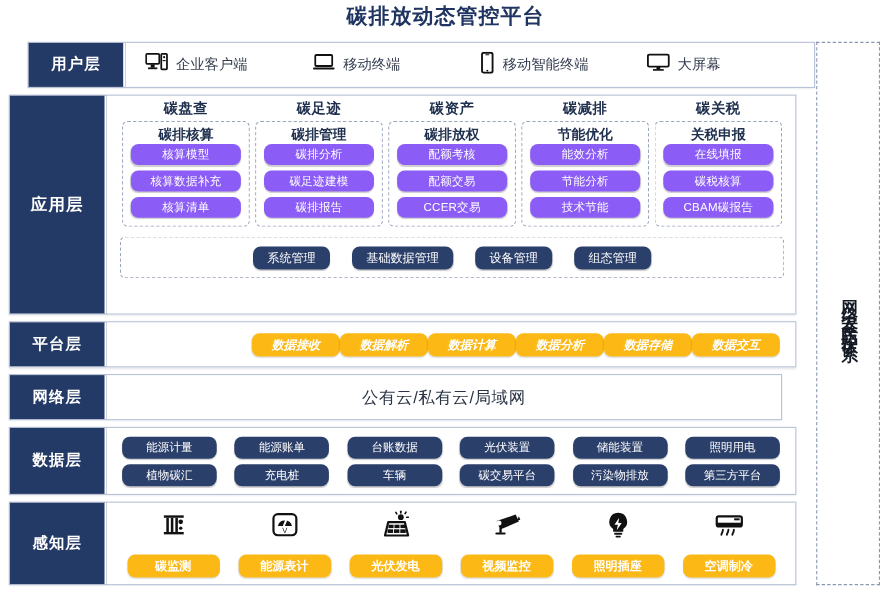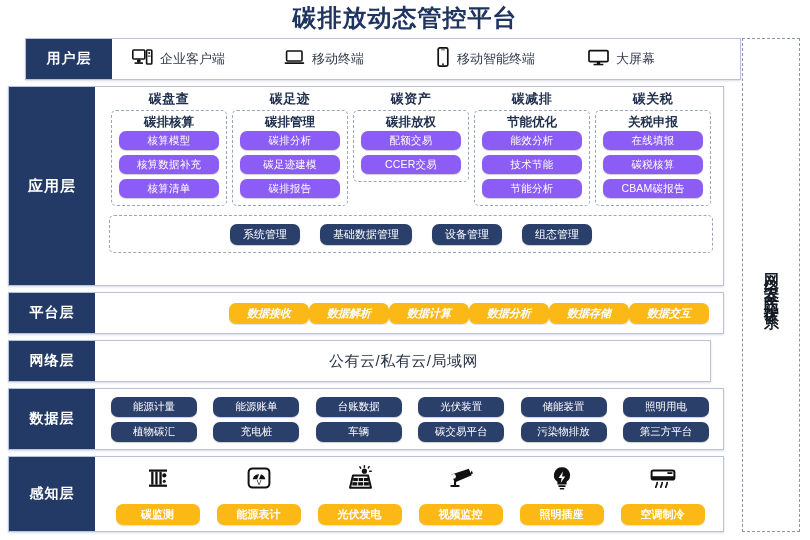--- a/index.html
+++ b/index.html
@@ -8,21 +8,21 @@
     background: #ffffff;
     font-family: "Liberation Sans", "DejaVu Sans", sans-serif;
     overflow: hidden;
   }
   #root { position: relative; width: 810px; height: 540px; }
 
   
   .title {
     position: absolute; top: 2px; left: 0; width: 810px;
     text-align: center;
-    font-size: 24px; font-weight: bold; letter-spacing: 1px;
+    font-size: 19px; font-weight: bold; letter-spacing: 1px;
     color: #1f3461;
   }
 
   
   .row {
     position: absolute;
     left: 8px;
     display: flex;
     border: 1px solid #b9c2d6;
     background: #ffffff;
@@ -249,32 +249,33 @@
             <div class="pill">碳排分析</div>
             <div class="pill">碳足迹建模</div>
             <div class="pill">碳排报告</div>
           </div>
         </div>
 
         <div class="app-col">
           <div class="col-title">碳资产</div>
           <div class="col-box">
             <div class="col-sub">碳排放权</div>
+            <div class="pill">配额考核</div>
             <div class="pill">配额交易</div>
             <div class="pill">CCER交易</div>
           </div>
         </div>
 
         <div class="app-col">
           <div class="col-title">碳减排</div>
           <div class="col-box">
             <div class="col-sub">节能优化</div>
             <div class="pill">能效分析</div>
+            <div class="pill">节能分析</div>
             <div class="pill">技术节能</div>
-            <div class="pill">节能分析</div>
           </div>
         </div>
 
         <div class="app-col">
           <div class="col-title">碳关税</div>
           <div class="col-box">
             <div class="col-sub">关税申报</div>
             <div class="pill">在线填报</div>
             <div class="pill">碳税核算</div>
             <div class="pill">CBAM碳报告</div>

